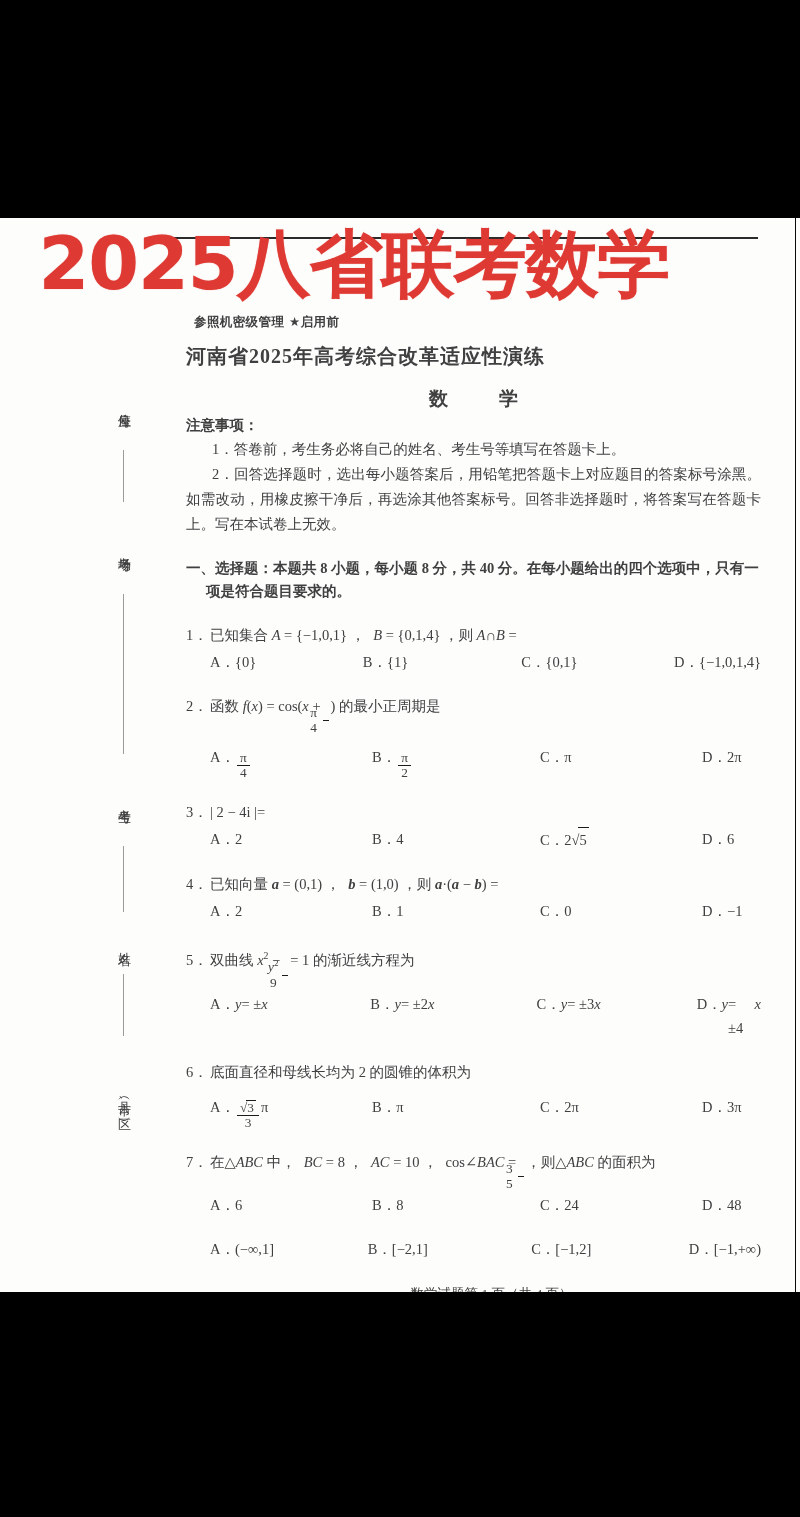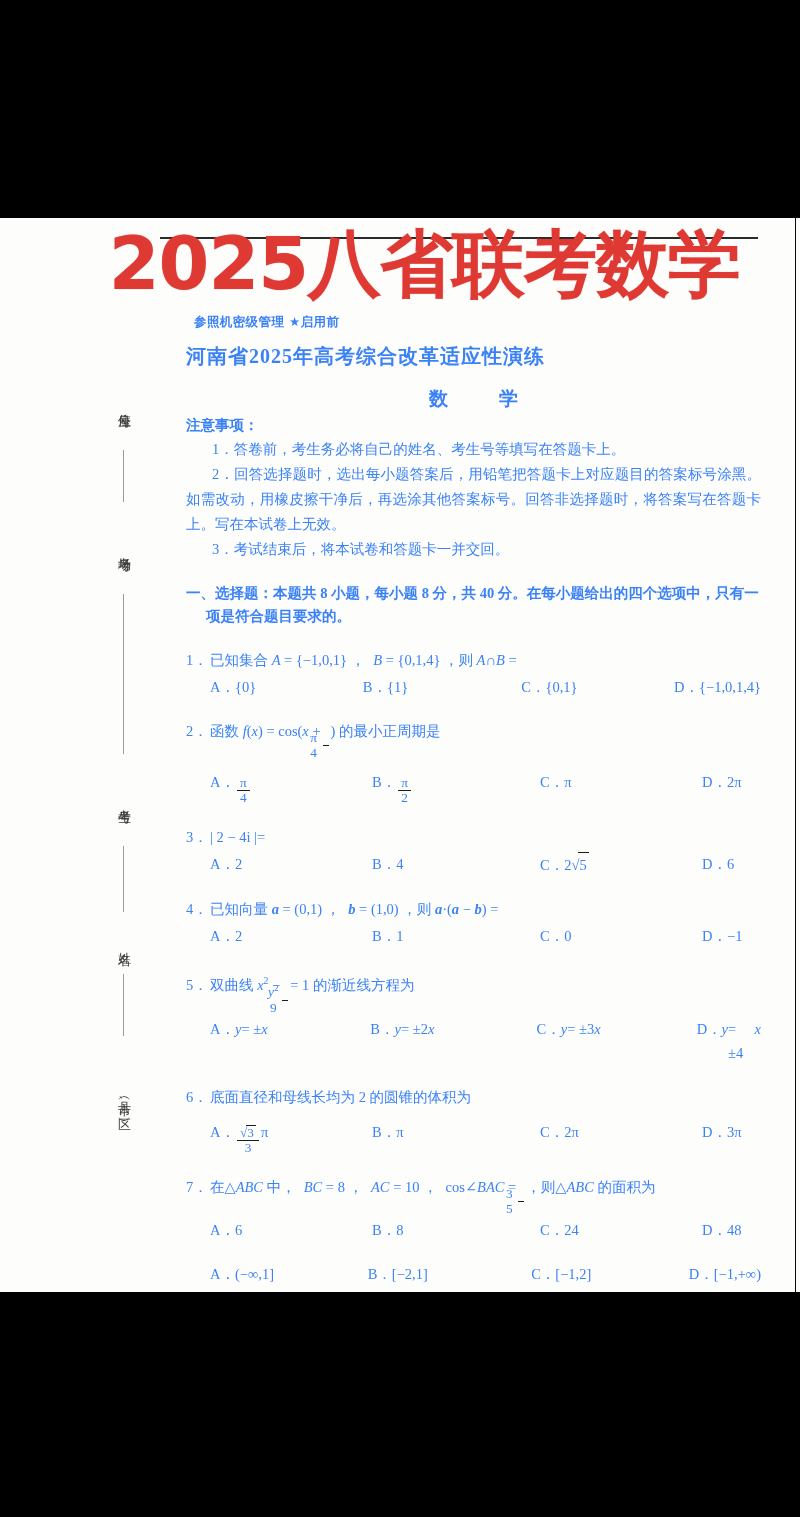--- a/index.html
+++ b/index.html
@@ -10,39 +10,39 @@
   .bar{position:absolute;left:0;width:800px;background:#000;}
   #bar-top{top:0;height:218px;}
   #bar-bottom{top:1292px;height:225px;}
 
   
   #page{position:absolute;left:0;top:218px;width:800px;height:1074px;
         background:#fdfdfc;overflow:hidden;}
   #page-right-rule{position:absolute;right:4px;top:0;width:1px;height:1074px;background:#0a0a0a;}
 
   
-  #banner{position:absolute;left:0;top:4px;width:708px;text-align:right;
+  #banner{position:absolute;left:0;top:4px;width:708px;text-align:center;
           font-family:"DejaVu Sans","Liberation Sans",sans-serif;
           font-weight:bold;font-size:73px;line-height:84px;color:#de3a33;
           letter-spacing:-1px;white-space:nowrap;z-index:3;
-          text-shadow:0 0 1px rgba(222,58,51,.55);padding-left:32px;}
+          text-shadow:0 0 1px rgba(222,58,51,.55);}
   #banner-rule{position:absolute;left:160px;top:19px;width:598px;height:2px;
                background:#2b2b2b;z-index:2;}
 
   
   #margin-col{position:absolute;left:92px;top:100px;width:64px;height:900px;}
   .mlabel{position:absolute;left:0;width:64px;
           display:flex;align-items:center;justify-content:center;
           writing-mode:vertical-rl;text-orientation:upright;
           font-family:"DejaVu Sans","Liberation Sans",sans-serif;
           font-size:13px;color:#3c3c3c;letter-spacing:1px;white-space:nowrap;}
   .mrule{position:absolute;left:31px;width:1px;background:#9b9b9b;}
 
   
-  #doc{position:absolute;left:186px;top:96px;width:575px;color:#3b82f6;}
+  #doc{position:absolute;left:186px;top:96px;width:575px;color:#404040;}
 
   .secret{font-family:"DejaVu Sans","Liberation Sans",sans-serif;
           font-weight:bold;font-size:12.5px;letter-spacing:.4px;margin:0 0 12px 8px;}
   .paper-title{text-align:left;font-weight:bold;font-size:20px;letter-spacing:1px;
                margin:0 0 16px 0;}
   .subject{text-align:center;font-weight:bold;font-size:19px;letter-spacing:16px;
            margin:0 0 4px 0;text-indent:16px;}
   .notes-head{font-weight:bold;font-size:14.5px;margin:0 0 2px 0;}
   .note{font-size:14.5px;line-height:25px;margin:0;text-align:justify;text-indent:26px;}
 
@@ -103,21 +103,20 @@
 
     <div id="doc">
 
       <div class="secret">参照机密级管理 ★启用前</div>
       <div class="paper-title">河南省2025年高考综合改革适应性演练</div>
       <div class="subject">数　学</div>
 
       <div class="notes-head">注意事项：</div>
       <p class="note">1．答卷前，考生务必将自己的姓名、考生号等填写在答题卡上。</p>
       <p class="note">2．回答选择题时，选出每小题答案后，用铅笔把答题卡上对应题目的答案标号涂黑。如需改动，用橡皮擦干净后，再选涂其他答案标号。回答非选择题时，将答案写在答题卡上。写在本试卷上无效。</p>
-      <p class="note">3．考试结束后，将本试卷和答题卡一并交回。</p>
 
       <div class="section-head">
         <b>一、选择题：</b><span>本题共 8 小题，每小题 8 分，共 40 分。在每小题给出的四个选项中，只有一项是符合题目要求的。</span>
       </div>
 
       <div class="q">
         <div class="q-stem">
           <span class="q-num">1．</span>已知集合 <span class="it">A</span> = {−1,0,1} ，<span class="sp"></span><span class="it">B</span> = {0,1,4} ，则 <span class="it">A</span>∩<span class="it">B</span> =
         </div>
         <div class="opts">

